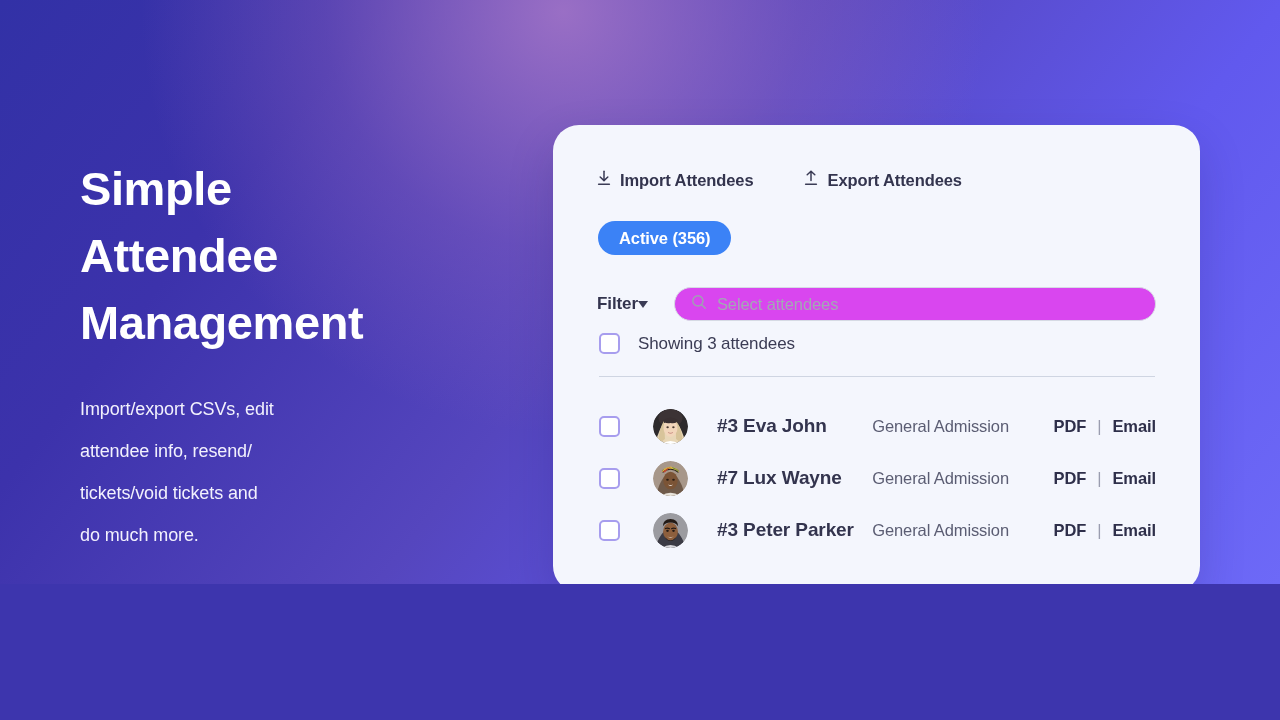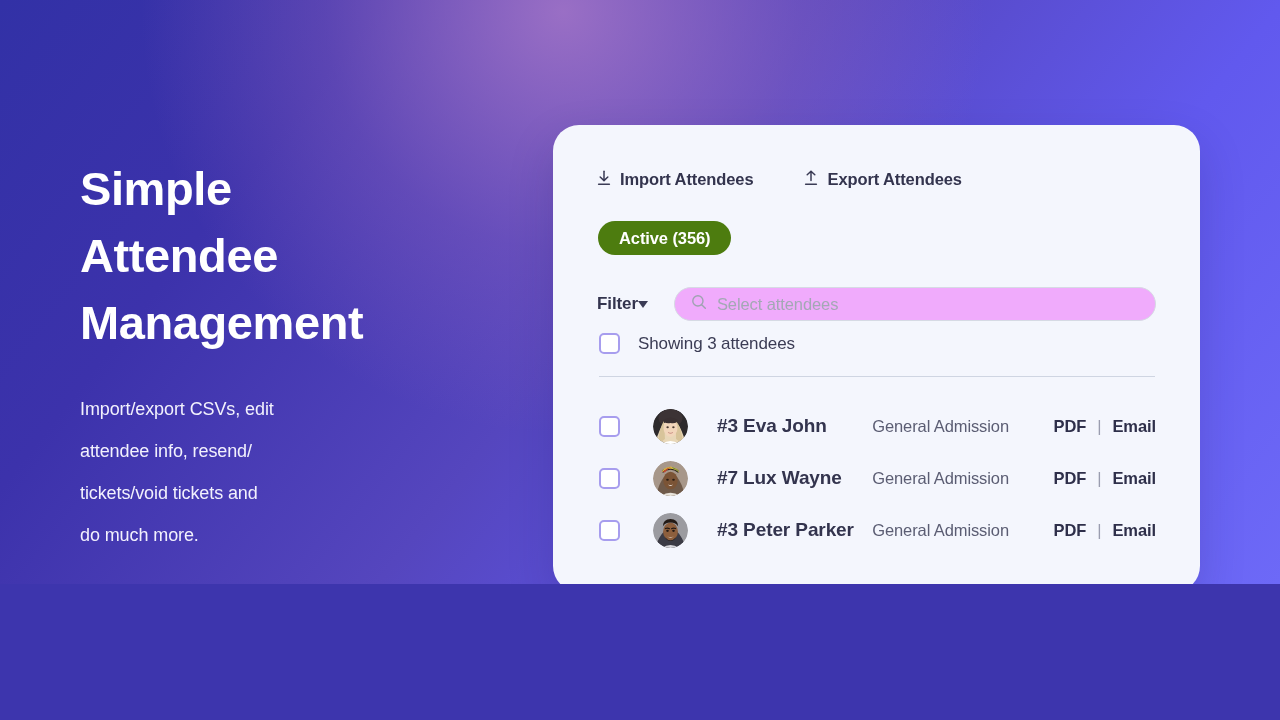--- a/index.html
+++ b/index.html
@@ -73,21 +73,21 @@
   
   .io-row {
     position: absolute;
     top: 45px;
     left: 0;
     display: flex;
     align-items: center;
   }
   .io-btn {
     display: flex;
-    align-items: flex-start;
+    align-items: center;
     gap: 9px;
     color: #33344e;
     font-size: 16.5px;
     font-weight: 700;
     letter-spacing: -0.1px;
     cursor: pointer;
     white-space: nowrap;
   }
   .io-btn.export { margin-left: 51px; }
   .io-icon { display: block; }
@@ -96,21 +96,21 @@
   .badge {
     position: absolute;
     top: 96px;
     left: 1px;
     display: inline-flex;
     align-items: center;
     justify-content: center;
     height: 34px;
     padding: 0 21px;
     border-radius: 17px;
-    background: #4d7c0f;
+    background: #3b82f6;
     color: #ffffff;
     font-size: 16.5px;
     font-weight: 700;
     letter-spacing: -0.1px;
     cursor: pointer;
     white-space: nowrap;
   }
 
   
   .filter-row {
@@ -138,21 +138,21 @@
     border-top: 7px solid #3a3b55;
   }
   .search-box {
     display: flex;
     align-items: center;
     gap: 10px;
     margin-left: 26px;
     flex: 1;
     height: 33px;
     padding: 16px 16px;
-    background: #f0abfc;
+    background: #d946ef;
     border: 1.3px solid #d6dae4;
     border-radius: 17px;
     box-sizing: border-box;
   }
   .search-input {
     flex: 1;
     border: 0;
     outline: 0;
     background: transparent;
     font-family: "Liberation Sans", sans-serif;

